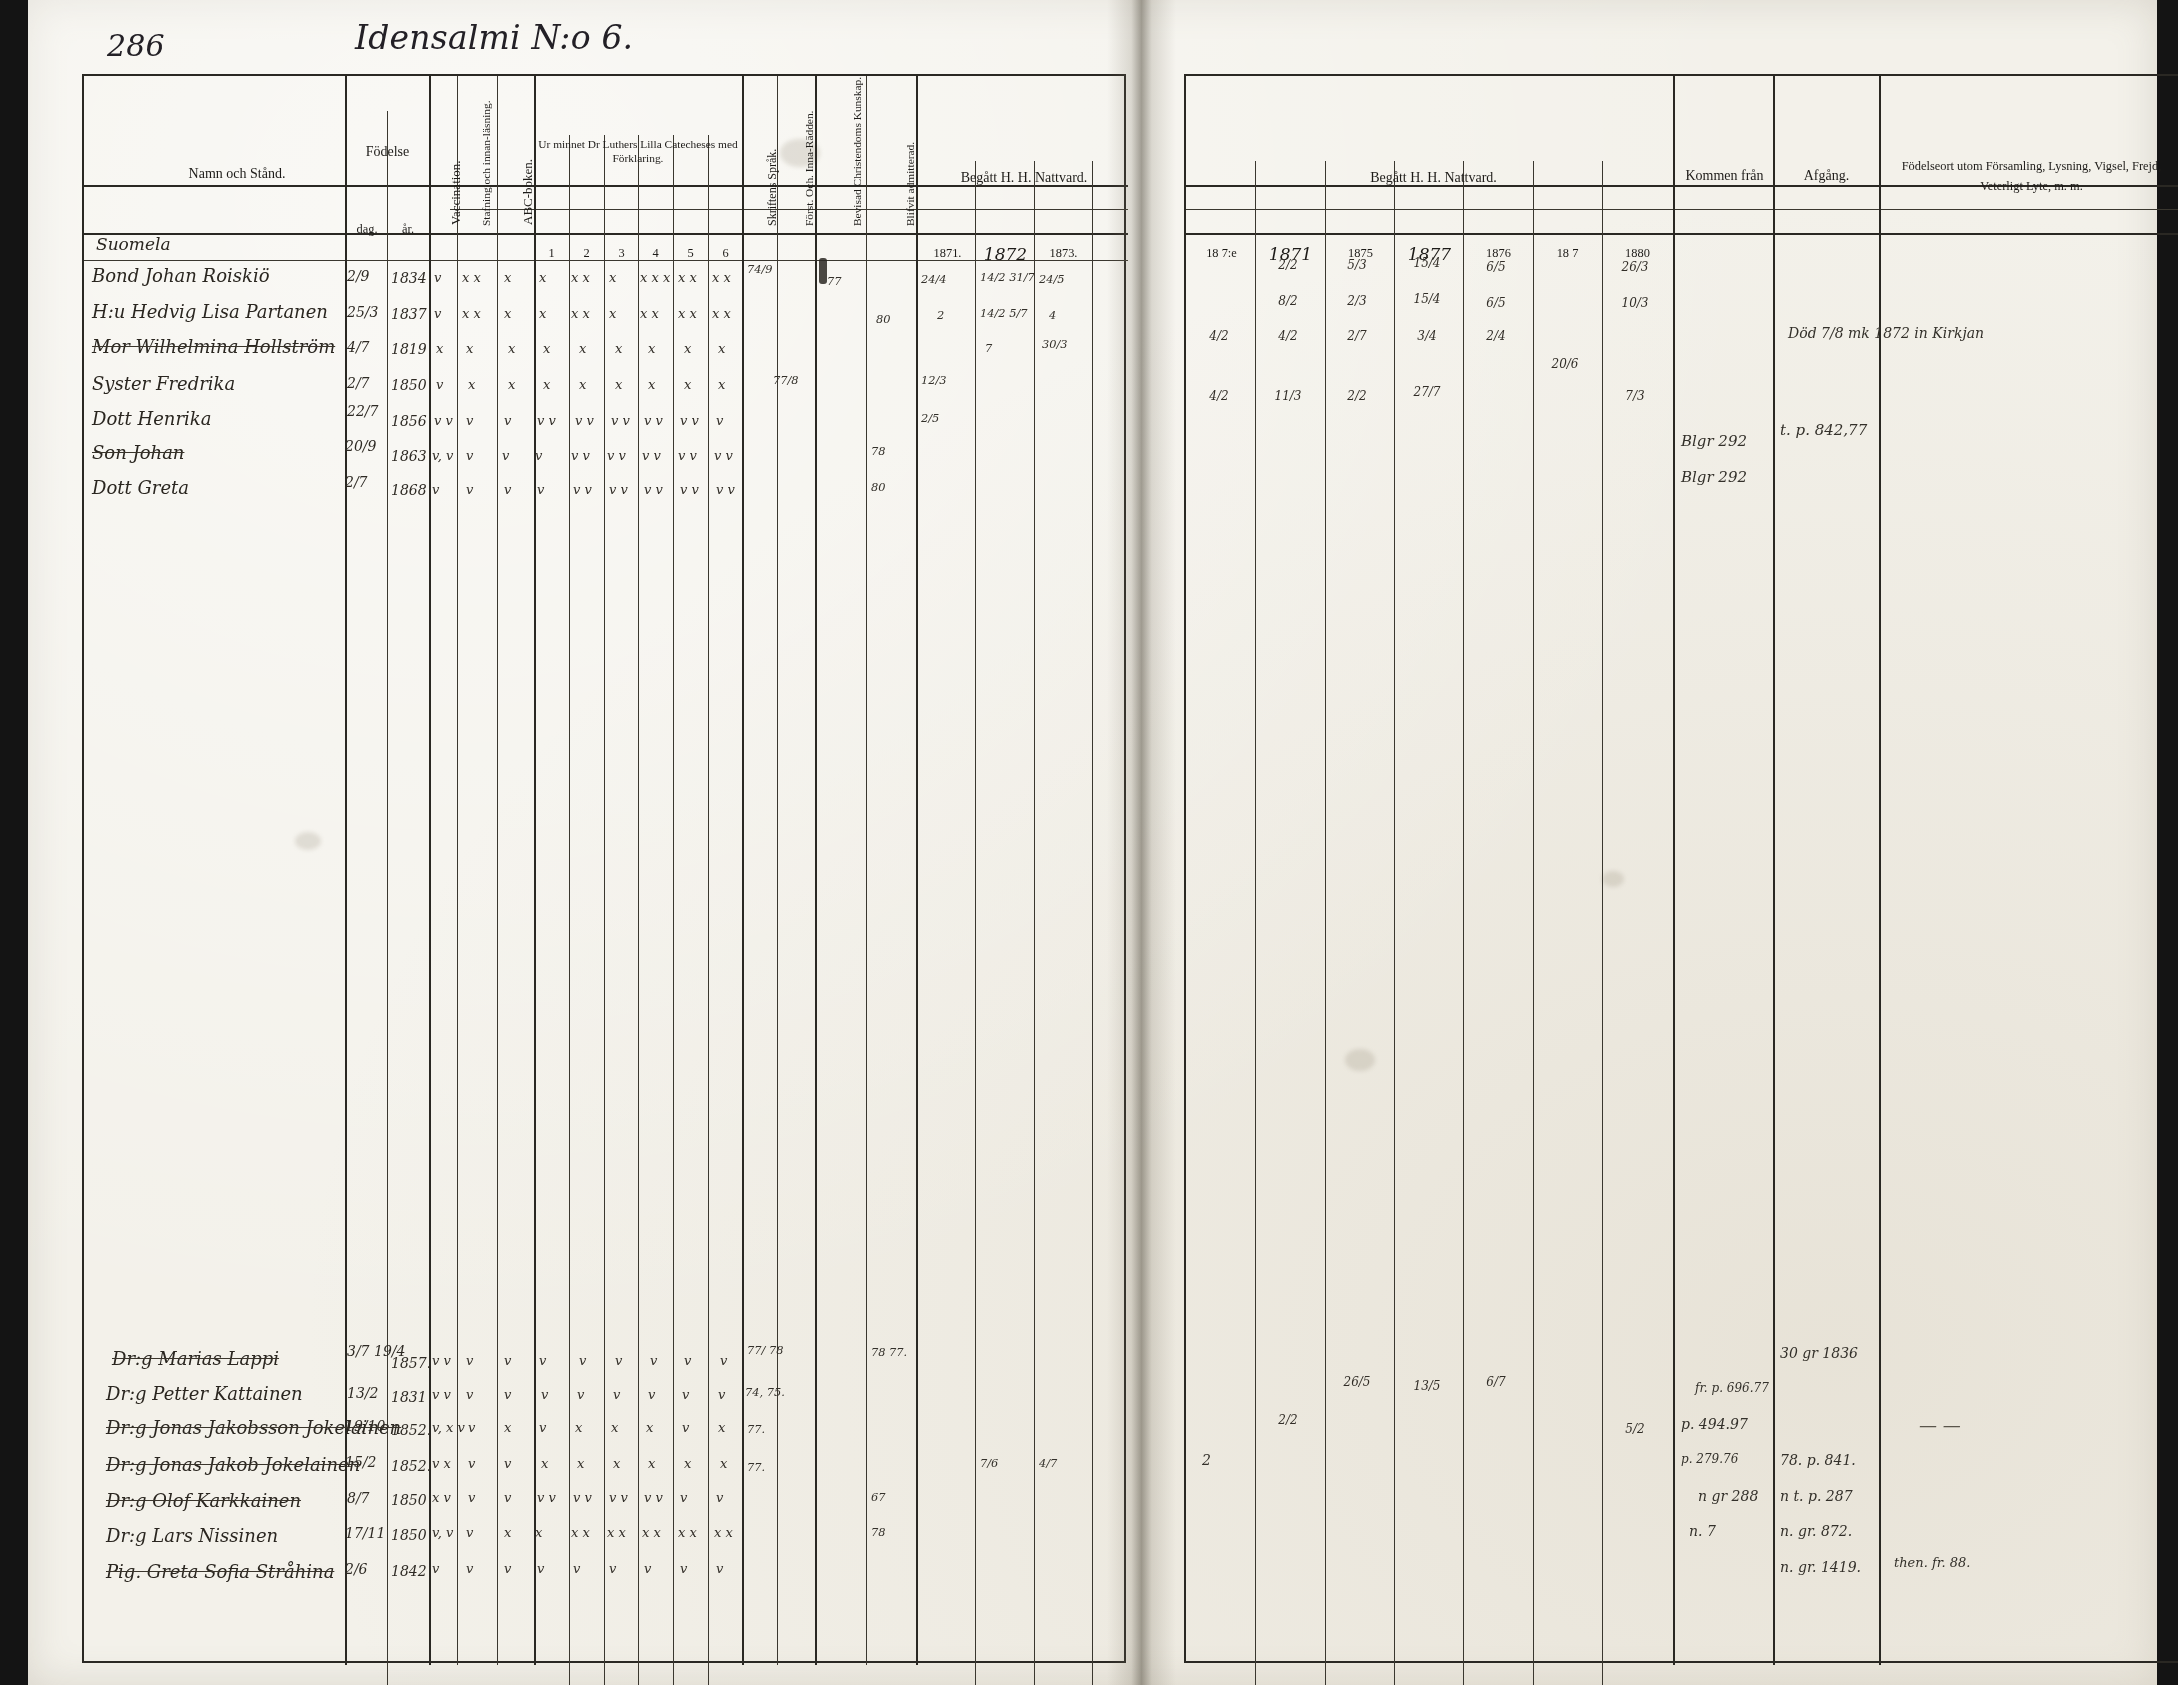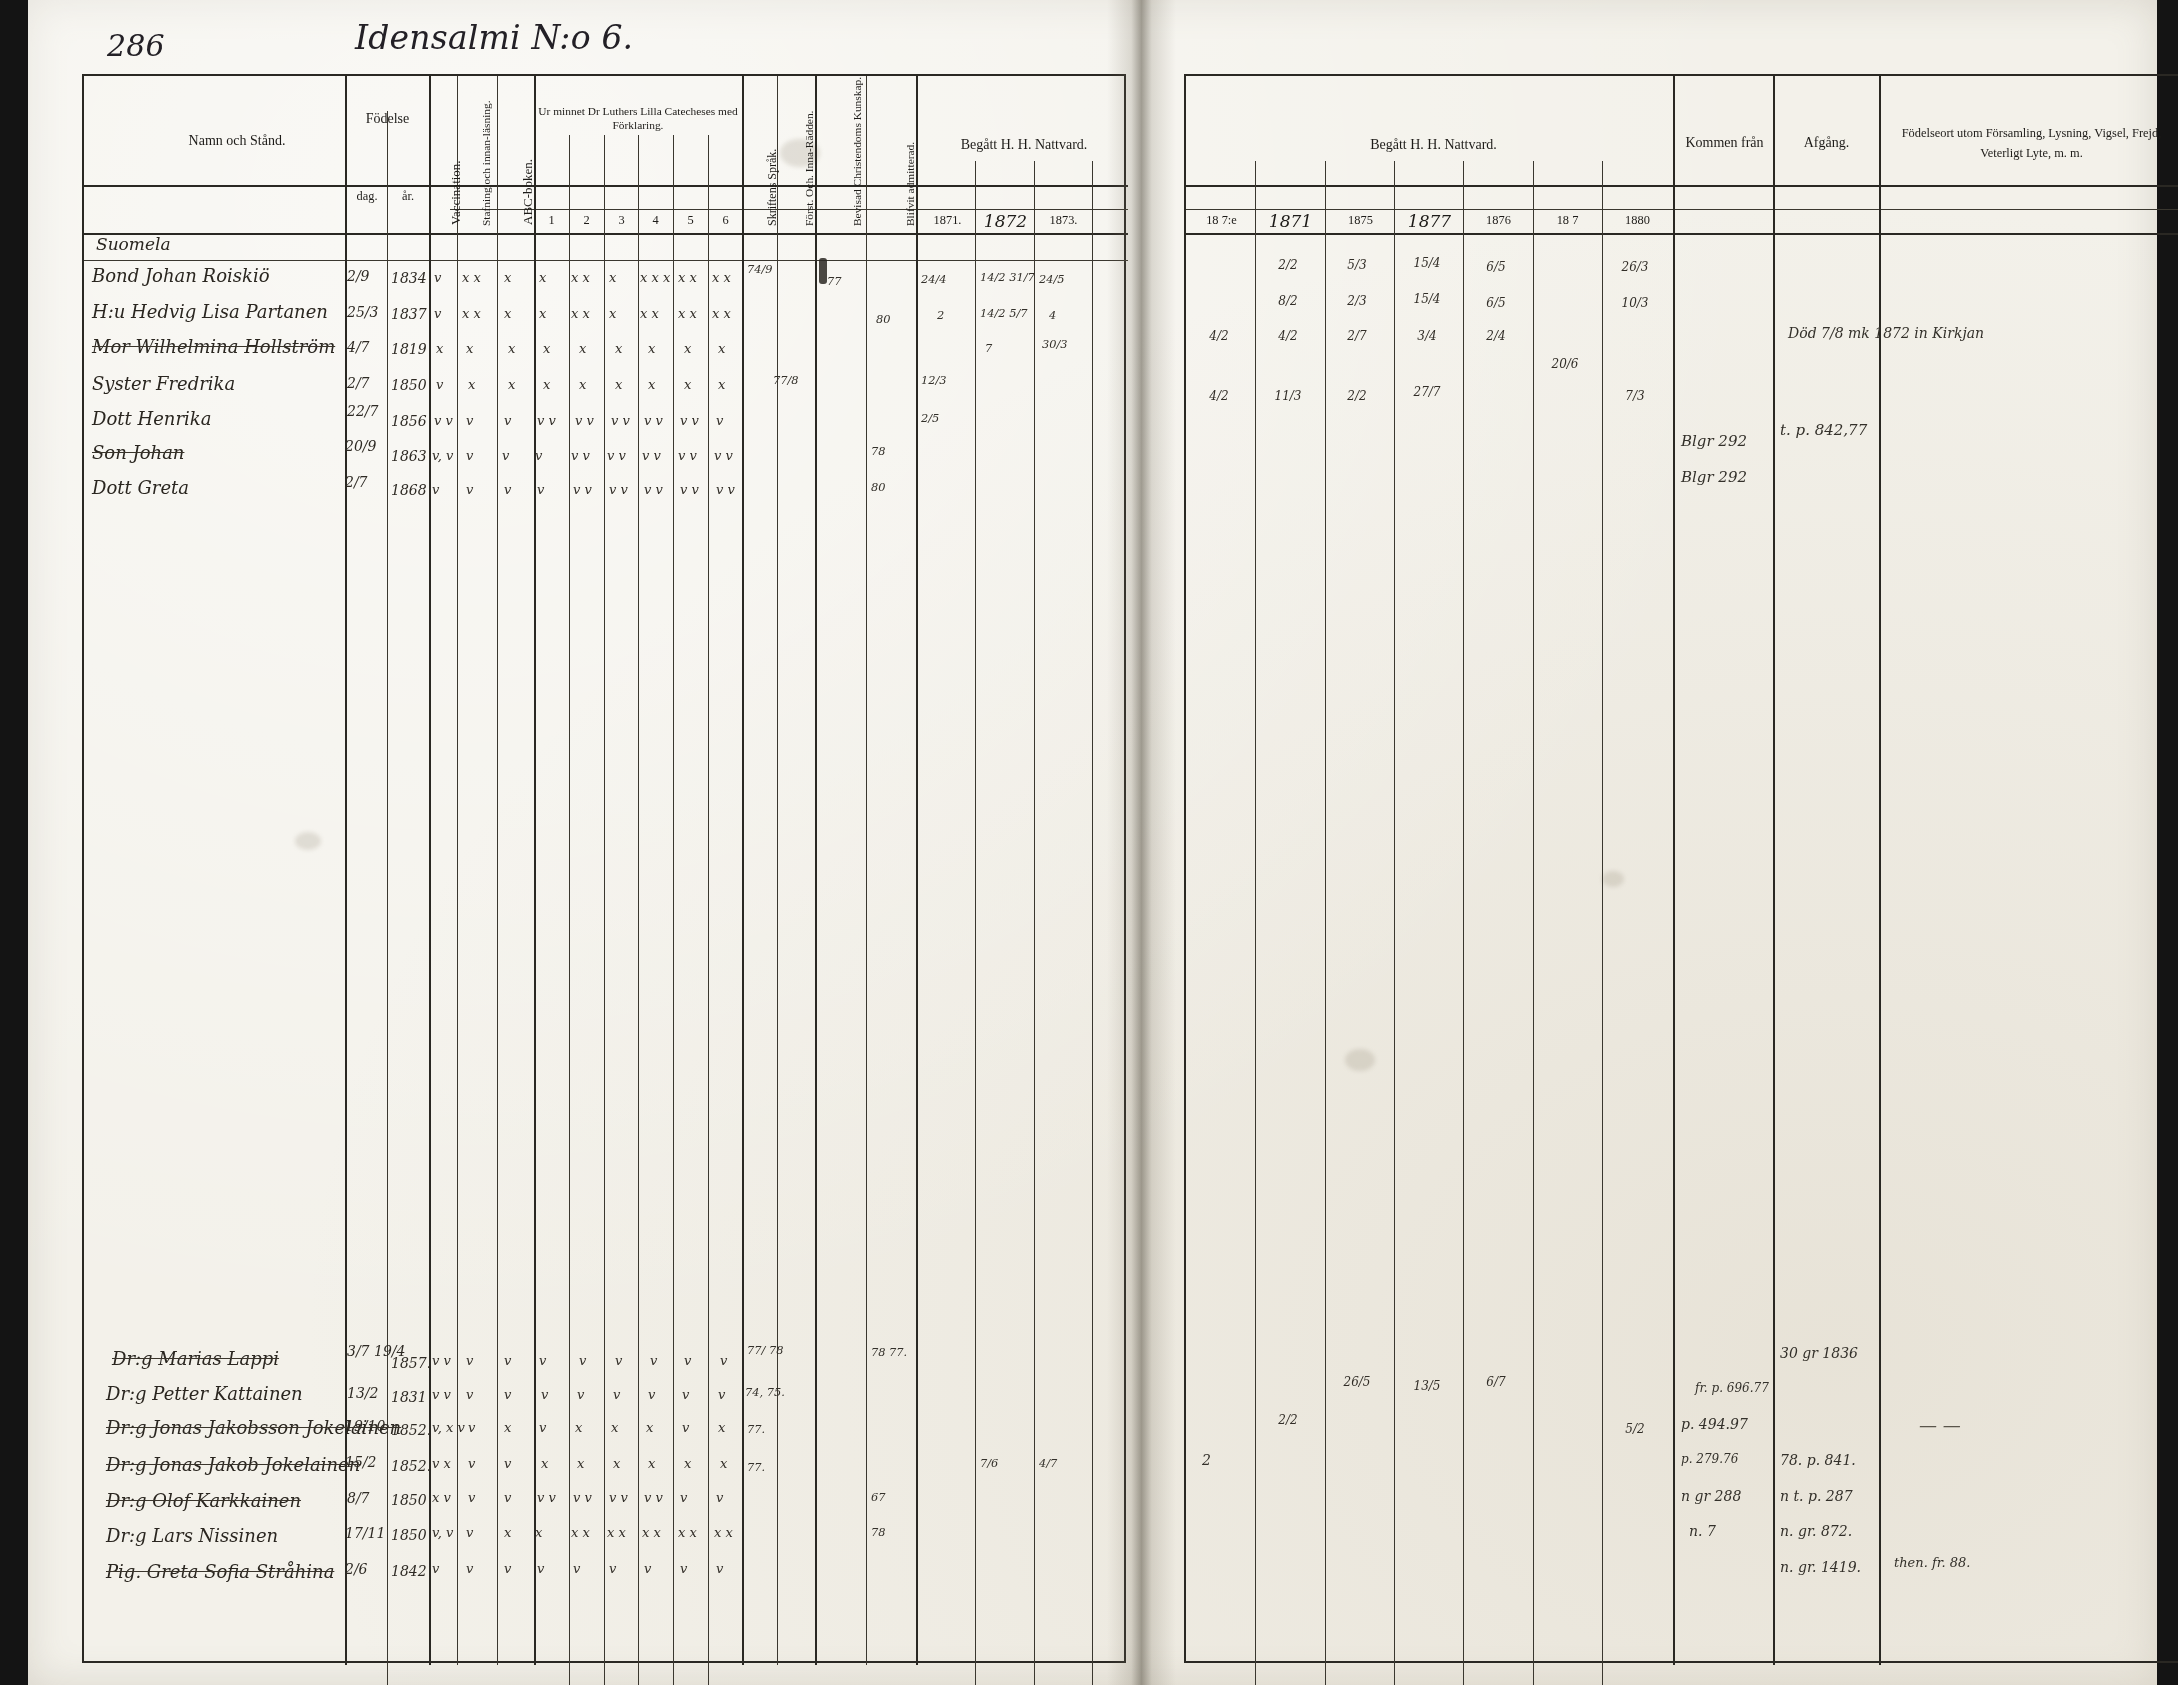--- a/index.html
+++ b/index.html
@@ -110,20 +110,21 @@
   }
   .hline.thick { height: 2px; background: #2a2823; }
 
   .hcell {
     position: absolute;
     font-size: 14px;
     line-height: 1.18;
     text-align: center;
     color: #1d1b18;
     font-family: "Liberation Serif", serif;
+    margin-top: 33px;
   }
   .hcell.small { font-size: 12.4px; }
   .hcell.tiny { font-size: 11.4px; }
 
   
   .vrot {
     position: absolute;
     transform-origin: left top;
     transform: rotate(-90deg);
     white-space: nowrap;
@@ -548,21 +549,21 @@
       <div class="frac" style="left:432px;top:1309px;width:34px;margin-top:39px;">5/2</div>
       <div class="xs" style="left:509px;top:1305px;font-size:12px;">fr. p. 696.77</div>
 
       <div class="frac" style="left:85px;top:1339px;width:34px;">2/2</div>
       <div class="xs" style="left:495px;top:1340px;font-size:14px;">p. 494.97</div>
 
       <div class="xs" style="left:16px;top:1376px;font-size:14px;">2</div>
       <div class="xs" style="left:495px;top:1376px;font-size:12px;">p. 279.76</div>
       <div class="xs" style="left:594px;top:1376px;font-size:14px;">78. p. 841.</div>
 
-      <div class="xs" style="left:495px;top:1412px;font-size:14px;">n gr 288</div>
+      <div class="xs" style="left:512px;top:1412px;font-size:14px;">n gr 288</div>
       <div class="xs" style="left:594px;top:1412px;font-size:14px;">n t. p. 287</div>
 
       <div class="xs" style="left:503px;top:1447px;font-size:14px;">n. 7</div>
       <div class="xs" style="left:594px;top:1447px;font-size:14px;">n. gr. 872.</div>
 
       <div class="xs" style="left:594px;top:1483px;font-size:14px;">n. gr. 1419.</div>
       <div class="xs" style="left:708px;top:1479px;font-size:13px;">then. fr. 88.</div>
 
       <div class="xs" style="left:733px;top:1339px;font-size:18px;color:#5a554b;">— —</div>
     </div>

